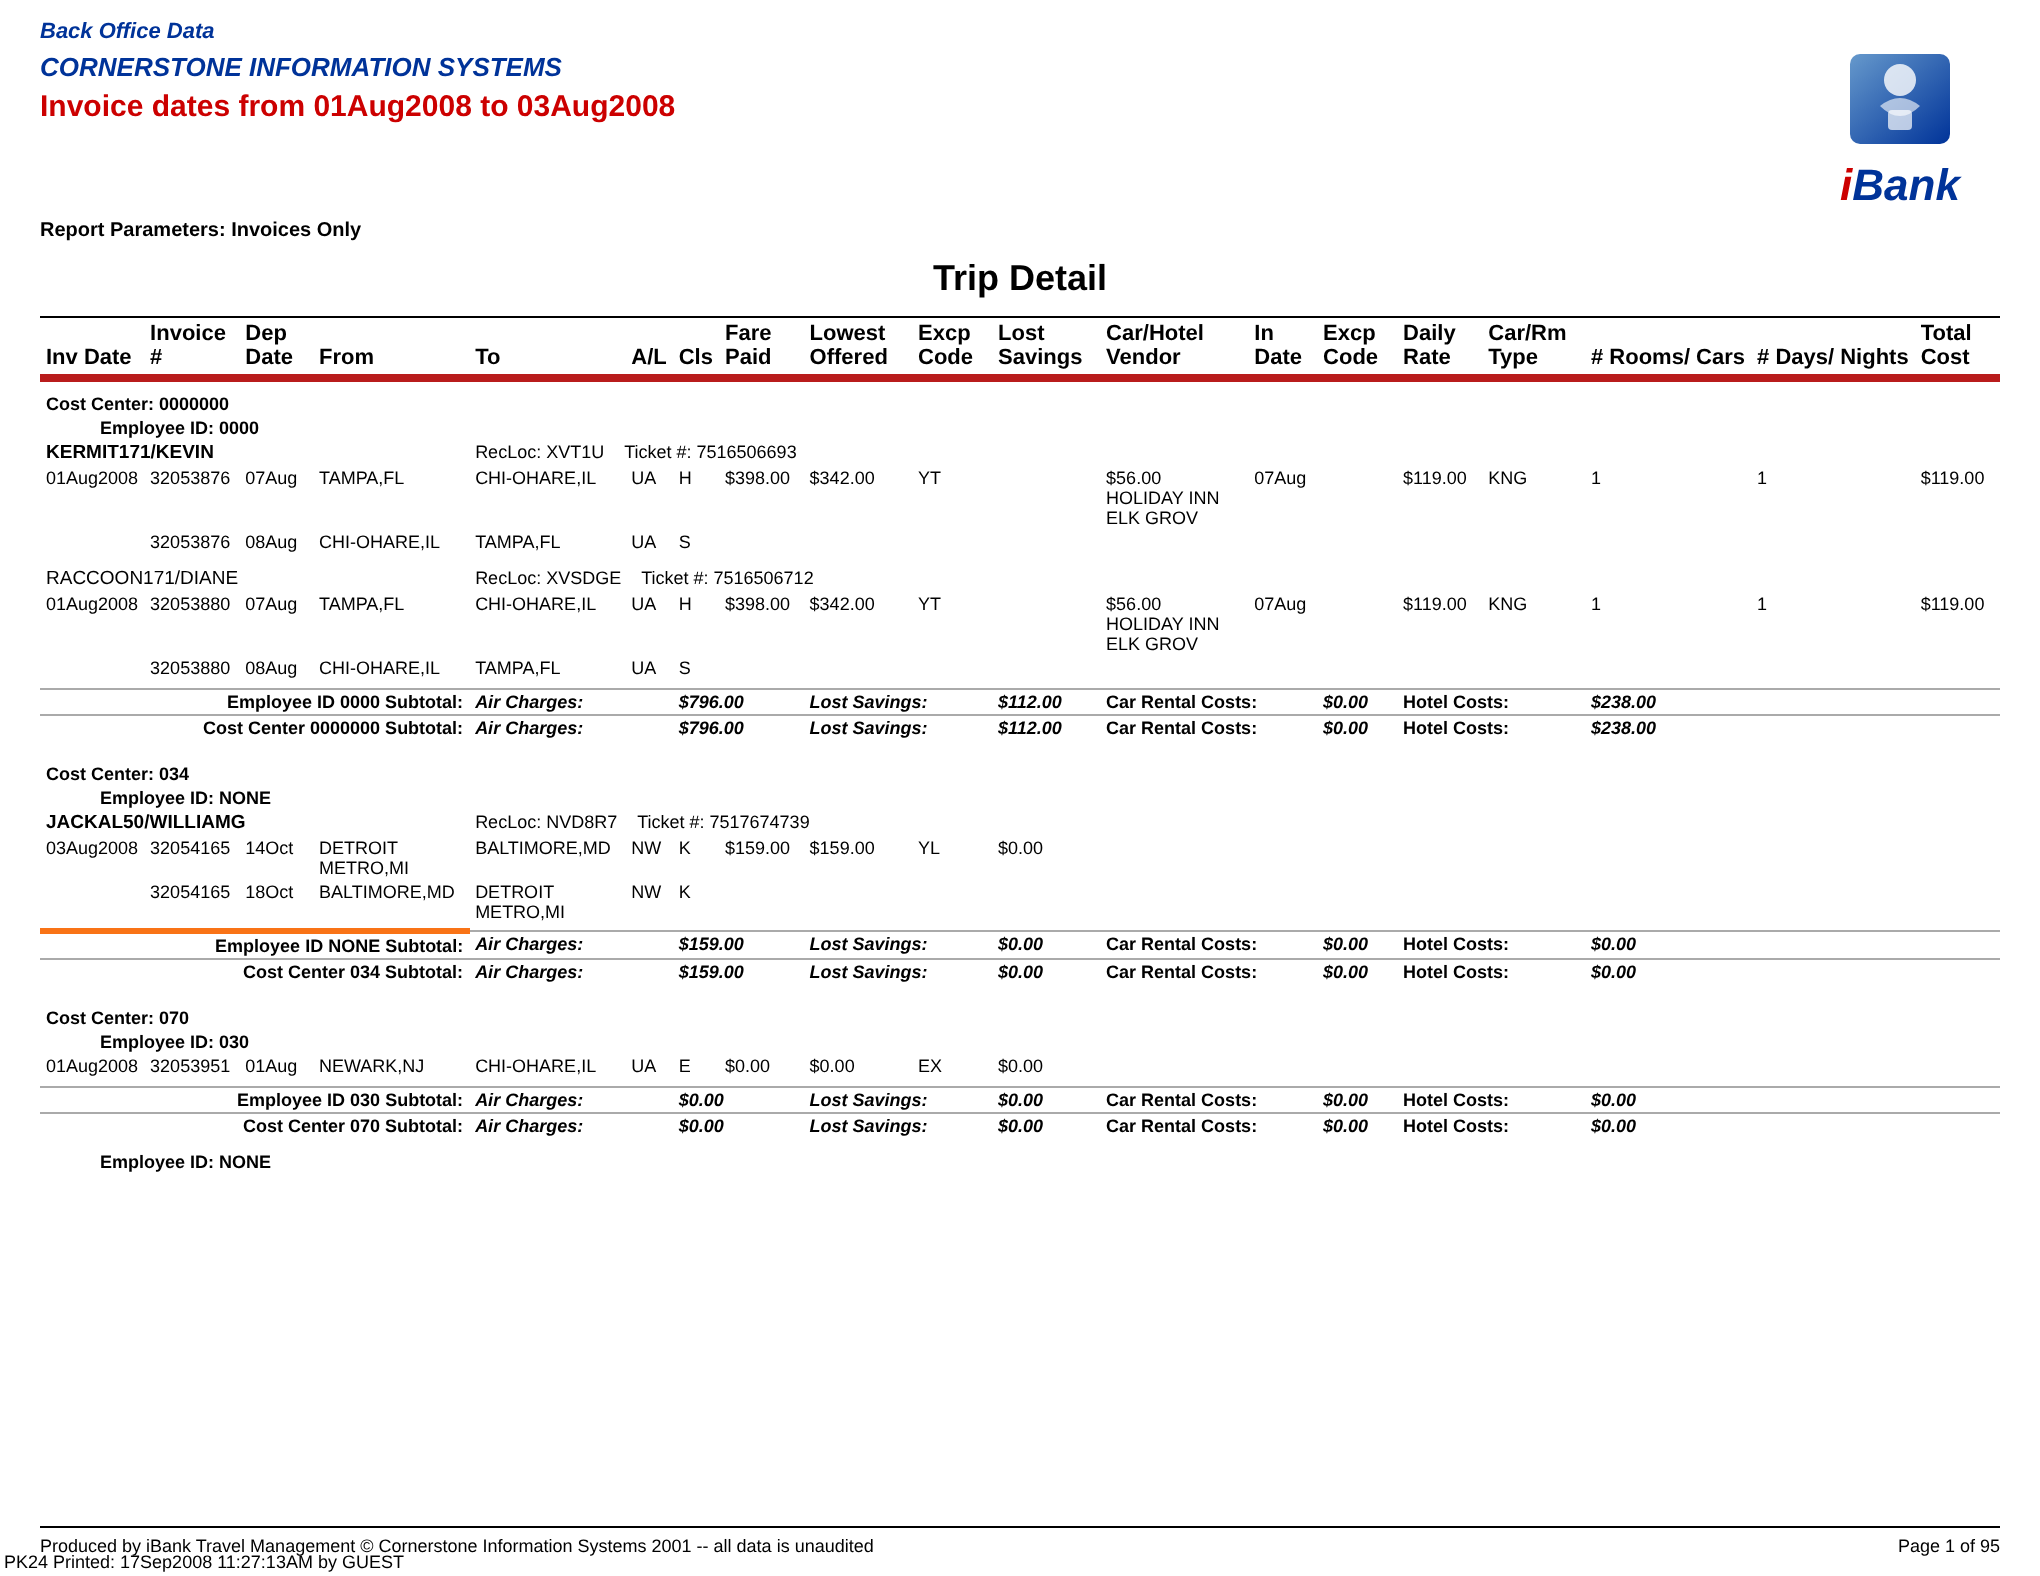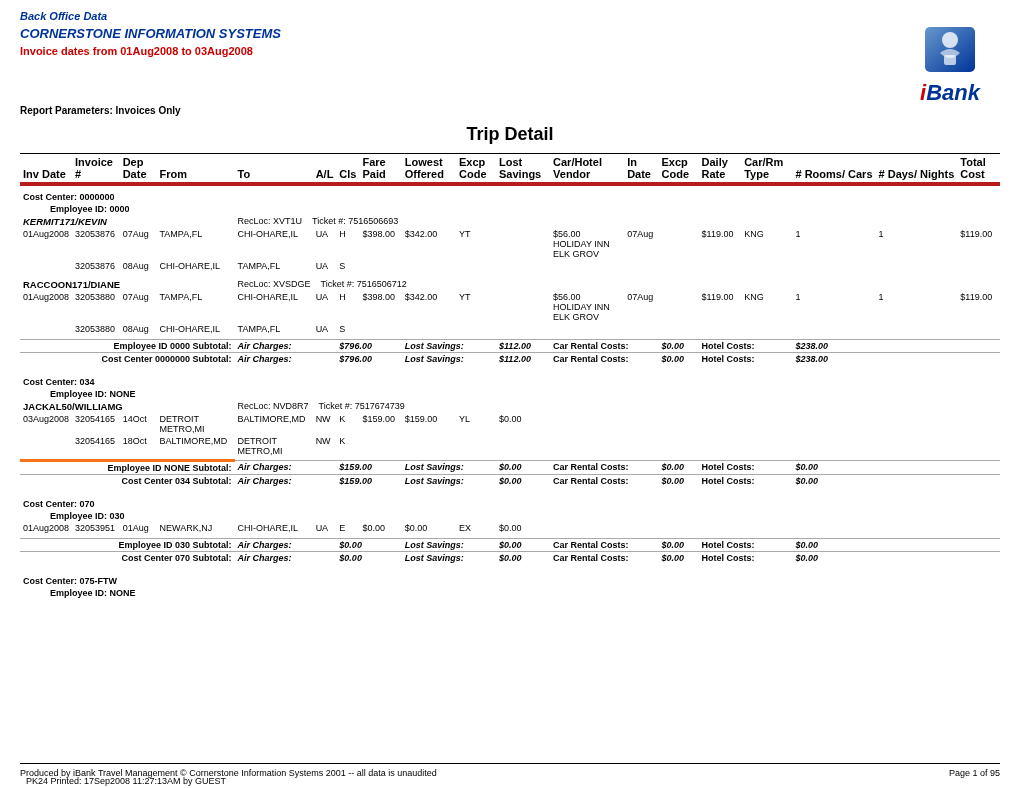--- a/index.html
+++ b/index.html
@@ -29,21 +29,21 @@
     }
     .company-section .company-name {
       color: #003399;
       font-style: italic;
       font-weight: bold;
       font-size: 13px;
     }
     .company-section .invoice-dates {
       color: #cc0000;
       font-weight: bold;
-      font-size: 11px;
+      font-size: 15px;
     }
     .company-section .report-params {
       font-weight: bold;
       font-size: 10px;
       margin-top: 48px;
     }
     .logo-area {
       position: absolute;
       top: 15px;
       right: 20px;
@@ -161,21 +161,21 @@
       </tr>
     </thead>
     <tbody id="table-body">
     <tr>
           <td colspan="19" class="section-header" style="padding-top:6px;">Cost Center: 0000000</td>
         </tr>
         <tr>
           <td colspan="19" class="employee-header" style="padding-left:30px;">Employee ID: 0000</td>
         </tr>
         <tr>
-          <td colspan="4" style="font-weight:bold;font-size:9.5px;font-style:italic;">KERMIT171/KEVIN</td>
+          <td colspan="4" style="font-weight:bold;font-size:9.5px;">KERMIT171/KEVIN</td>
       <td colspan="8" style="font-size:9px;">RecLoc: XVT1U&nbsp;&nbsp;&nbsp;&nbsp;Ticket #: 7516506693</td>
       <td colspan="7"></td>
         </tr>
         <tr>
         <td>01Aug2008</td>
         <td>32053876</td>
         <td>07Aug</td>
         <td>TAMPA,FL</td>
         <td>CHI-OHARE,IL</td>
         <td>UA</td>
@@ -214,21 +214,21 @@
         <td></td>
         <td></td>
       </tr>
         <tr>
           <td colspan="19" style="height:4px;"></td>
         </tr>
         <tr>
           <td colspan="19" class="employee-header" style="padding-left:30px;"></td>
         </tr>
         <tr>
-          <td colspan="4" style="font-weight:bold;font-size:9.5px;">RACCOON171/DIANE</td>
+          <td colspan="4" style="font-weight:normal;font-size:9.5px;">RACCOON171/DIANE</td>
       <td colspan="8" style="font-size:9px;">RecLoc: XVSDGE&nbsp;&nbsp;&nbsp;&nbsp;Ticket #: 7516506712</td>
       <td colspan="7"></td>
         </tr>
         <tr>
         <td>01Aug2008</td>
         <td>32053880</td>
         <td>07Aug</td>
         <td>TAMPA,FL</td>
         <td>CHI-OHARE,IL</td>
         <td>UA</td>
@@ -425,29 +425,26 @@
       <td style="font-weight:bold;font-style:italic;border-top:1px solid #aaa;">$0.00</td>
       <td colspan="2" style="font-weight:bold;border-top:1px solid #aaa;">Car Rental Costs:</td>
       <td style="font-weight:bold;font-style:italic;border-top:1px solid #aaa;">$0.00</td>
       <td colspan="2" style="font-weight:bold;border-top:1px solid #aaa;">Hotel Costs:</td>
       <td colspan="3" style="font-weight:bold;font-style:italic;border-top:1px solid #aaa;">$0.00</td>
     </tr>
         <tr>
           <td colspan="19" style="height:6px;"></td>
         </tr>
         <tr>
-          <td colspan="19" class="section-header" style="padding-top:6px;">Cost Center: 075-FTW</td>
-        </tr>
-        <tr>
           <td colspan="19" class="employee-header" style="padding-left:30px;">Employee ID: NONE</td>
         </tr>
         <tr>
           <td colspan="19" style="height:6px;"></td>
         </tr>
       </tbody>
   </table>
 
   <div class="footer">
     <span>Produced by iBank Travel Management © Cornerstone Information Systems 2001 -- all data is unaudited</span>
     <span>Page 1 of 95</span>
   </div>
-  <div style="position:fixed;bottom:2px;left:26px;font-size:9px;">PK24  Printed: 17Sep2008 11:27:13AM by GUEST</div>
+  <div style="position:fixed;bottom:2px;left:2px;font-size:9px;">PK24  Printed: 17Sep2008 11:27:13AM by GUEST</div>
 </div>
 
 </body></html>

